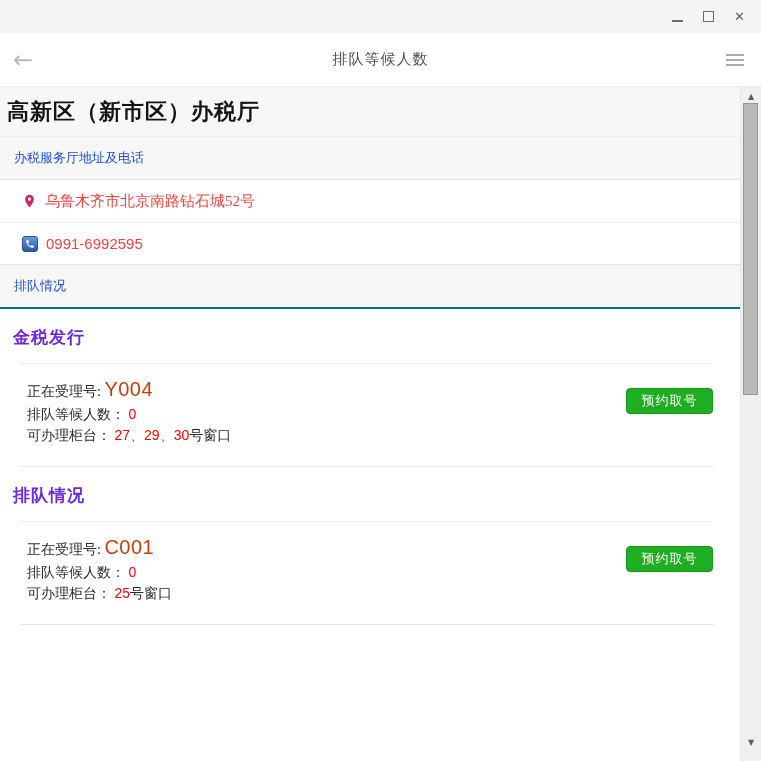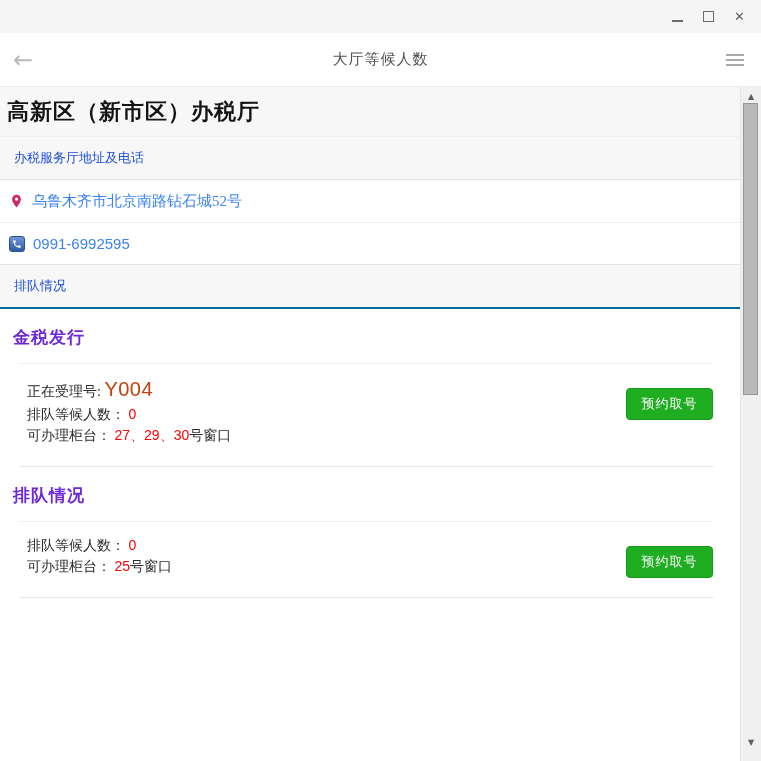--- a/index.html
+++ b/index.html
@@ -30,40 +30,40 @@
   .content { flex:1; position:relative; background:#fff; overflow:hidden; }
   .page { margin-right:21px; }
 
   .gray-band { background:#f7f7f7; }
   .office-head { border-bottom:1px solid #e4e4e4; }
   .office-name { font-size:22px; font-weight:bold; color:#141414; padding:10px 8px 9px 7px;
                  border-bottom:1px solid #efefef; letter-spacing:1px; }
   .band-label { font-size:13px; color:#1d4ed8; padding:12px 14px; }
   .queue-band { border-top:1px solid #e4e4e4; border-bottom:2px solid #0369a1; }
 
-  .contact-row { display:flex; align-items:center; background:#fff; padding:10px 14px 10px 9px;
-                 min-height:42px; font-size:15px; color:#3b82f6; }
+  .contact-row { display:flex; align-items:center; background:#fff; padding:10px 14px 10px 22px;
+                 min-height:42px; font-size:15px; color:#ef4444; }
   .contact-row + .contact-row { border-top:1px solid #f0f0f0; }
   .contact-row .c-icon { flex:0 0 auto; margin-right:8px; display:flex; align-items:center; }
   .phone-badge { width:16px; height:16px; border-radius:3px;
                  background:linear-gradient(#6e97d6,#2c59a4); border:1px solid #27509a;
                  display:flex; align-items:center; justify-content:center; }
   .num { font-family:"Liberation Sans","DejaVu Sans",sans-serif;text-align:right; }
 
   
   .queue-section { background:#fff; padding-top:17px; position:relative; }
   .queue-title { font-size:17px; font-weight:bold; color:#6d28d9; padding:0 0 0 13px; letter-spacing:1px; }
   .queue-divider { margin:14px 28px 0 20px; border-top:1px solid #ededed; }
   .queue-body { position:relative; padding:13px 120px 20px 27px; }
   .info-line { font-size:14px; color:#2b2b2b; line-height:21px; }
   .info-line.first { line-height:24px; }
   .red { color:#fe0000; }
   .current-value { font-size:20px; font-weight:normal; color:#c2410c; }
   .current-value.latin { font-family:"Liberation Sans","DejaVu Sans",sans-serif; letter-spacing:0.5px; }
-  .booking-button { position:absolute; right:27px; top:24px; width:87px; height:32px;
+  .booking-button { position:absolute; right:27px; top:24px; width:87px; height:26px;
                     background:#1fad21; border:1px solid #179a19; border-radius:4px;
                     color:#fff; font-size:13px; font-family:"Liberation Sans","DejaVu Sans",sans-serif;
                     display:flex; align-items:center; justify-content:center; cursor:pointer; letter-spacing:1px; }
   .queue-section::after { content:""; display:block; margin:0 26px 0 20px; border-bottom:1px solid #e7e7e7; }
 
   
   .scrollbar { position:absolute; top:0; right:0; width:21px; height:100%; background:#f0f0f0;
                border-left:1px solid #e6e6e6; }
   .scroll-arrow { position:absolute; left:0; width:100%; text-align:center; color:#5f5f5f;
                   font-size:8px; font-family:"DejaVu Sans",sans-serif; }
@@ -86,21 +86,21 @@
           <span class="max-glyph"></span>
         </div>
       <div class="win-btn">
           <span class="close-glyph">✕</span>
         </div>
     </div>
   </div>
 
   <div class="appbar">
     <span class="back-icon">←</span>
-    <div class="appbar-title">大厅等候人数</div>
+    <div class="appbar-title">排队等候人数</div>
     <div class="menu-icon">
         <i></i>
         <i></i>
         <i></i>
       </div>
   </div>
 
   <div class="content">
     <div class="page">
 
@@ -152,20 +152,24 @@
       </div>
       <div class="booking-button">预约取号</div>
     </div>
   </div>
 
 
   <div class="queue-section">
     <div class="queue-title">排队情况</div>
     <div class="queue-divider"></div>
     <div class="queue-body">
+      <div class="info-line first">
+        <span>正在受理号: </span>
+        <span class="current-value latin">C001</span>
+      </div>
       <div class="info-line">
         <span>排队等候人数：</span>
         <span class="red num">0</span>
       </div>
       <div class="info-line">
         <span>可办理柜台：</span>
         <span class="red num">25</span><span>号窗口</span>
       </div>
       <div class="booking-button">预约取号</div>
     </div>

